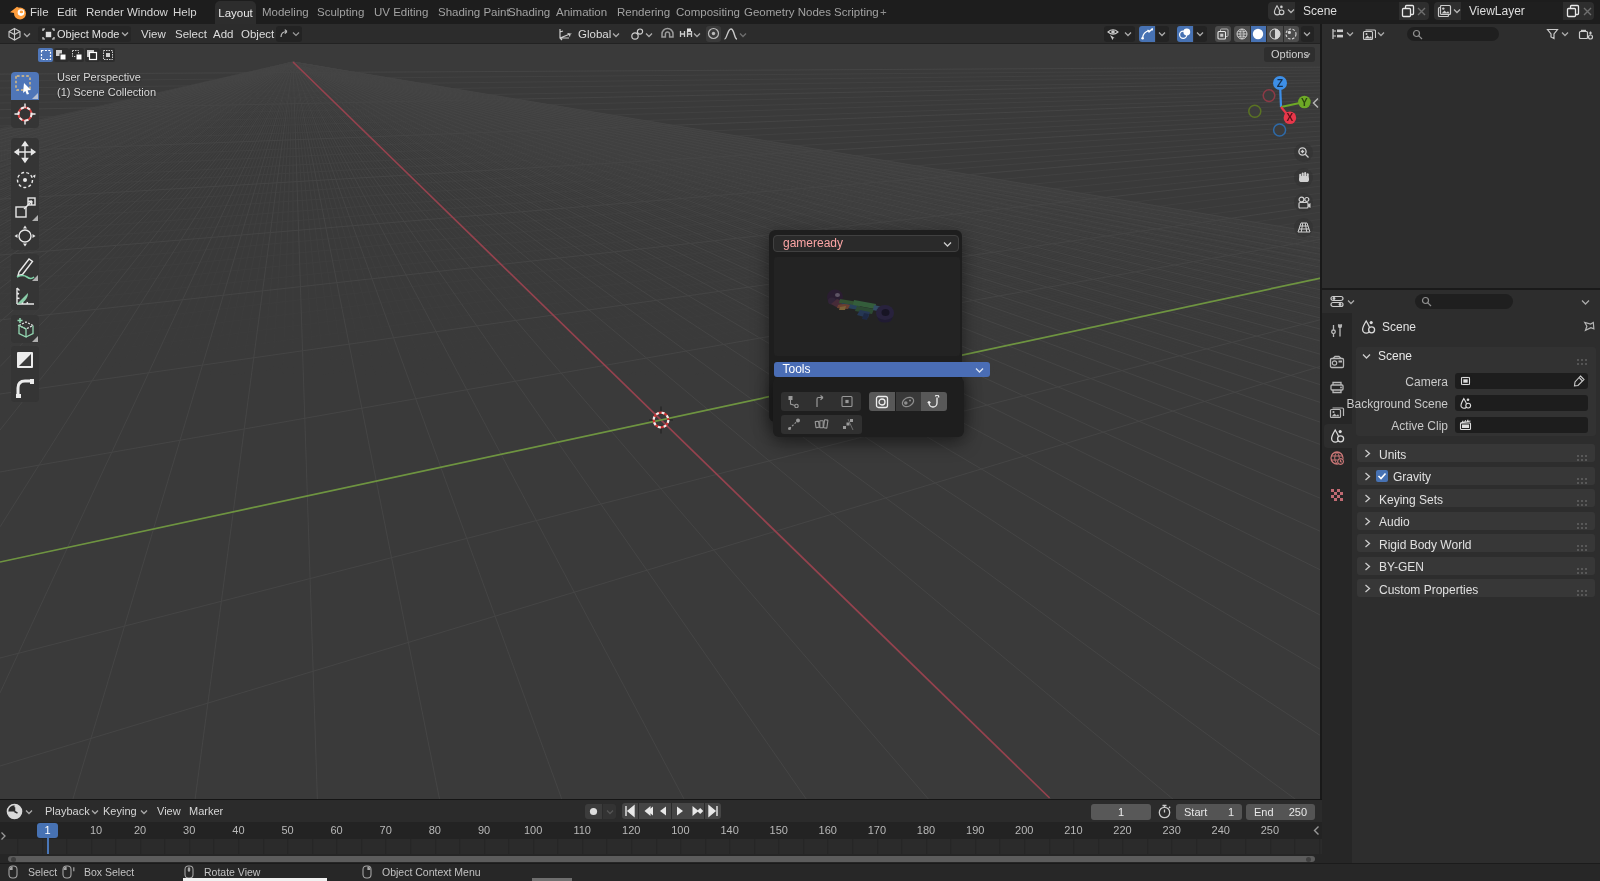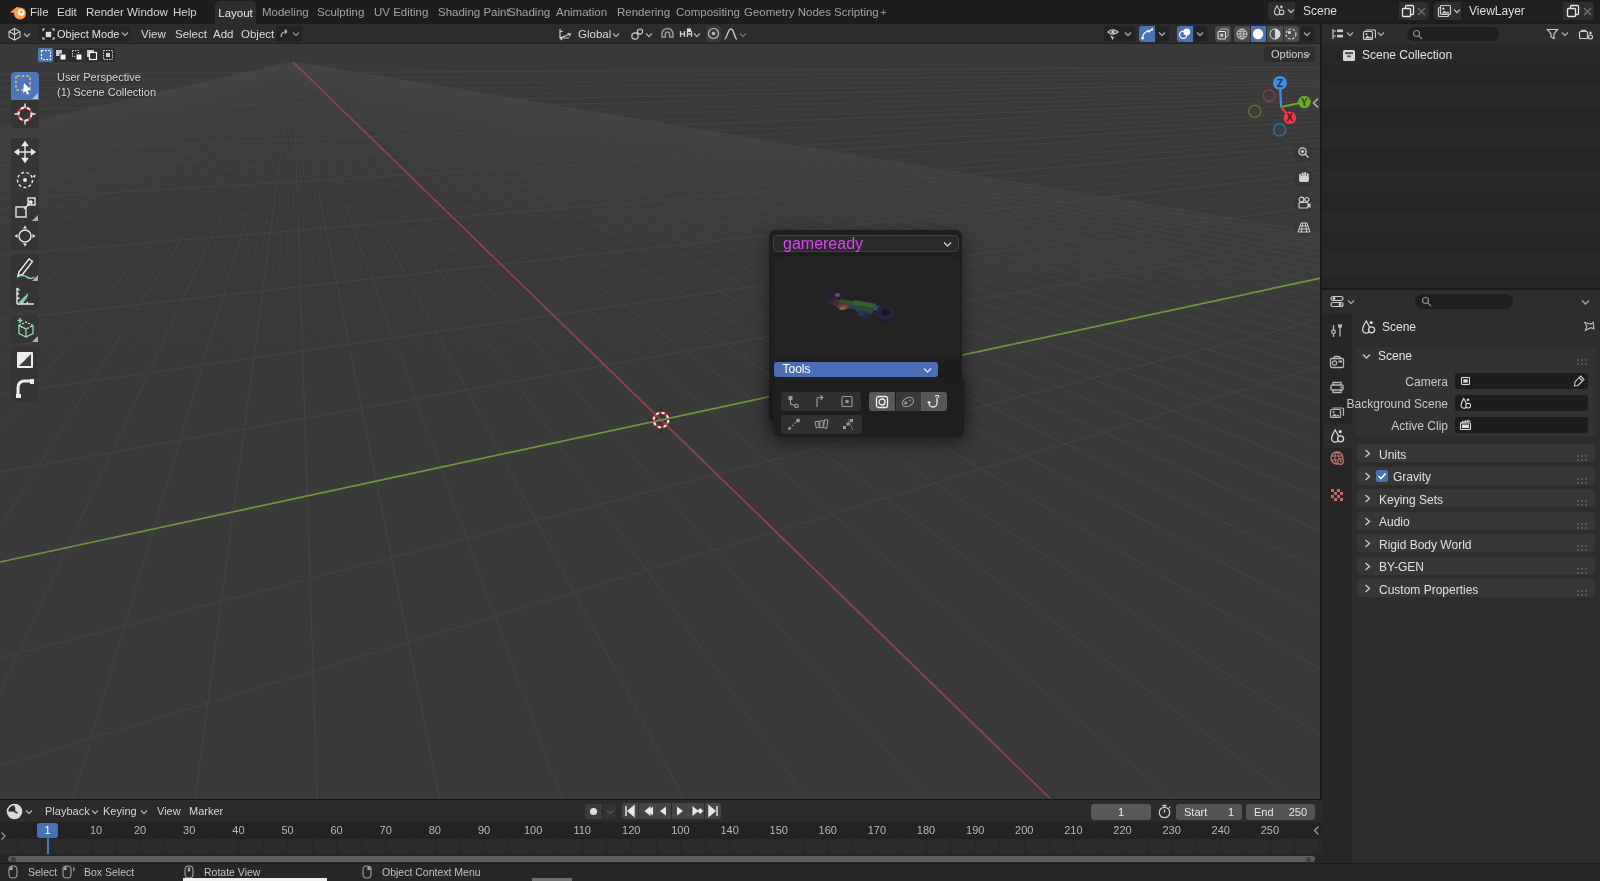--- a/index.html
+++ b/index.html
@@ -9,21 +9,21 @@
 .tab{font-size:11.5px;color:#a2a2a2;line-height:24px}
 .tab.on{color:#e9e9e9}
 .vhead{left:0;top:24px;width:1322px;height:20px;background:#2c2c2c;border-bottom:1px solid #222}
 .vhtxt{font-size:11.5px;color:#dcdcdc;line-height:20px}
 .viewport{left:0;top:44px;width:1322px;height:756px;background:#3a3a3a;overflow:hidden}
 .tbtn{position:absolute;left:11px;width:28px;height:28px;background:#353535;border-radius:4px}
 .tbtn.first{border-radius:4px 4px 0 0}.tbtn.last{border-radius:0 0 4px 4px}.tbtn.mid{border-radius:0}
 .tbtn.on{background:#4f76b8}
 .hud{font-size:11px;color:#d9d9d9;text-shadow:0 1px 2px rgba(0,0,0,.55)}
 .panel{background:#1e1e1e;border-radius:6px;box-shadow:0 6px 18px rgba(0,0,0,.45)}
-.pfield{background:#2a2a2a;border:1px solid #404040;border-radius:4px;font-size:16px;color:#d946ef}
+.pfield{background:#2a2a2a;border:1px solid #404040;border-radius:4px;font-size:12px;color:#fca5a5}
 .rpanel{left:1322px;top:24px;width:278px;height:839px;background:#2d2d2d}
 .olhead{left:0;top:0;width:278px;height:20px;background:#2d2d2d}
 .olbody{left:0;top:20px;width:278px;height:246px;background:repeating-linear-gradient(180deg,#282828 0 21px,#252525 21px 42px)}
 .search{background:#1f1f1f;border-radius:8px;height:14px}
 .prophead{left:0;top:266px;width:278px;height:23px;background:#2d2d2d}
 .tabcol{left:0;top:289px;width:30px;height:550px;background:#262626}
 .pcontent{left:30px;top:289px;width:248px;height:550px;background:#2d2d2d}
 .phdr{position:absolute;left:5px;width:238px;height:18px;background:#373737;border-radius:3px;font-size:12px;color:#e0e0e0;line-height:18px}
 .dots{position:absolute;right:6px;top:5px;width:14px;height:8px;opacity:.45}
 .field{position:absolute;background:#1d1d1d;border-radius:3px;height:16px}
@@ -794,21 +794,21 @@
    <path d="M33 19 L50 22 L48 27 L31 24 Z" fill="#356e41"></path>
    <path d="M36 23 L46 25 L44 31 L33 28 Z" fill="#2e4f86"></path>
    <path d="M40 26 L45 27 L43 33 L38 32 Z" fill="#253a6e"></path>
    <path d="M50 18 L58 20 L57 25 L49 23 Z" fill="#3f6e9e"></path>
    <ellipse cx="61" cy="26" rx="9" ry="8" fill="#3a2f62"></ellipse>
    <ellipse cx="61.5" cy="25.5" rx="4" ry="3.6" fill="#221c3a"></ellipse>
    <path d="M53 30 Q61 36 69 30 L67 34 Q61 37 55 34 Z" fill="#2e2552"></path>
   </g>
  </svg>
 </div>
-<div class="abs" style="left:773.5px;top:318px;width:164px;height:15px;background:#4a6db5;border-radius:3px;font-size:12px;color:#fff;line-height:14px">
+<div class="abs" style="left:773.5px;top:318px;width:216px;height:15px;background:#4a6db5;border-radius:3px;font-size:12px;color:#fff;line-height:14px">
         <span style="position:absolute;left:9px">Tools</span>
         <svg style="position:absolute;right:6px;top:4.5px" width="9" height="7" viewBox="0 0 9 7">
           <path d="M1 1.5 L4.5 5 L8 1.5" stroke="#dce4f2" stroke-width="1.3" fill="none"></path>
         </svg>
       </div>
 
 <div class="abs" style="left:781px;top:348px;width:80px;height:19px;background:#303030;border-radius:3px">
  <svg class="abs" style="left:6px;top:3px" width="14" height="13" viewBox="0 0 14 13">
           <rect x="1.5" y="1" width="4" height="4" fill="#999"></rect>
           <path d="M3.5 5 V9 L8 10.5" fill="none" stroke="#999" stroke-width="1.1"></path>
@@ -893,28 +893,20 @@
         </svg>
   <svg class="abs" style="left:239px;top:7px" width="8" height="6" viewBox="0 0 8 6">
           <path d="M1 1.5 L4 4.5 L7 1.5" stroke="#aaa" stroke-width="1.3" fill="none"></path>
         </svg>
   <svg class="abs" style="left:256px;top:4px" width="15" height="13" viewBox="0 0 15 13">
           <rect x="1.5" y="3.5" width="8" height="7" rx="1" fill="none" stroke="#ccc" stroke-width="1.2"></rect>
           <rect x="3" y="1.8" width="5" height="1.8" fill="#ccc"></rect>
           <path d="M11 5 h3 M12.5 3.5 v3" stroke="#ccc" stroke-width="1.2"></path>
           <circle cx="12.5" cy="9" r="2" fill="none" stroke="#ccc" stroke-width="1.2"></circle>
         </svg>
- </div>
- <div class="abs olbody">
-  <svg class="abs" style="left:19px;top:4px" width="16" height="15" viewBox="0 0 16 15">
-          <rect x="2" y="2" width="12" height="11" rx="1.5" fill="#d9d9d9"></rect>
-          <rect x="4" y="4" width="8" height="2.2" fill="#555"></rect>
-          <rect x="6" y="7.5" width="4" height="1.8" fill="#555"></rect>
-        </svg>
-  <span class="abs" style="left:40px;top:4px;font-size:12px;color:#e3e3e3">Scene Collection</span>
  </div>
  <div class="abs" style="left:0;top:264px;width:278px;height:2px;background:#1a1a1a"></div>
  <div class="abs prophead">
   <svg class="abs" style="left:8px;top:5px" width="15" height="13" viewBox="0 0 15 13">
           <rect x="1" y="1.5" width="12" height="4" rx="2" fill="none" stroke="#ccc" stroke-width="1.2"></rect>
           <circle cx="4" cy="3.5" r="1.4" fill="#ccc"></circle>
           <rect x="1" y="7.5" width="12" height="4" rx="2" fill="none" stroke="#ccc" stroke-width="1.2"></rect>
           <circle cx="10" cy="9.5" r="1.4" fill="#ccc"></circle>
         </svg>
   <svg class="abs" style="left:25px;top:9px" width="8" height="6" viewBox="0 0 8 6">

